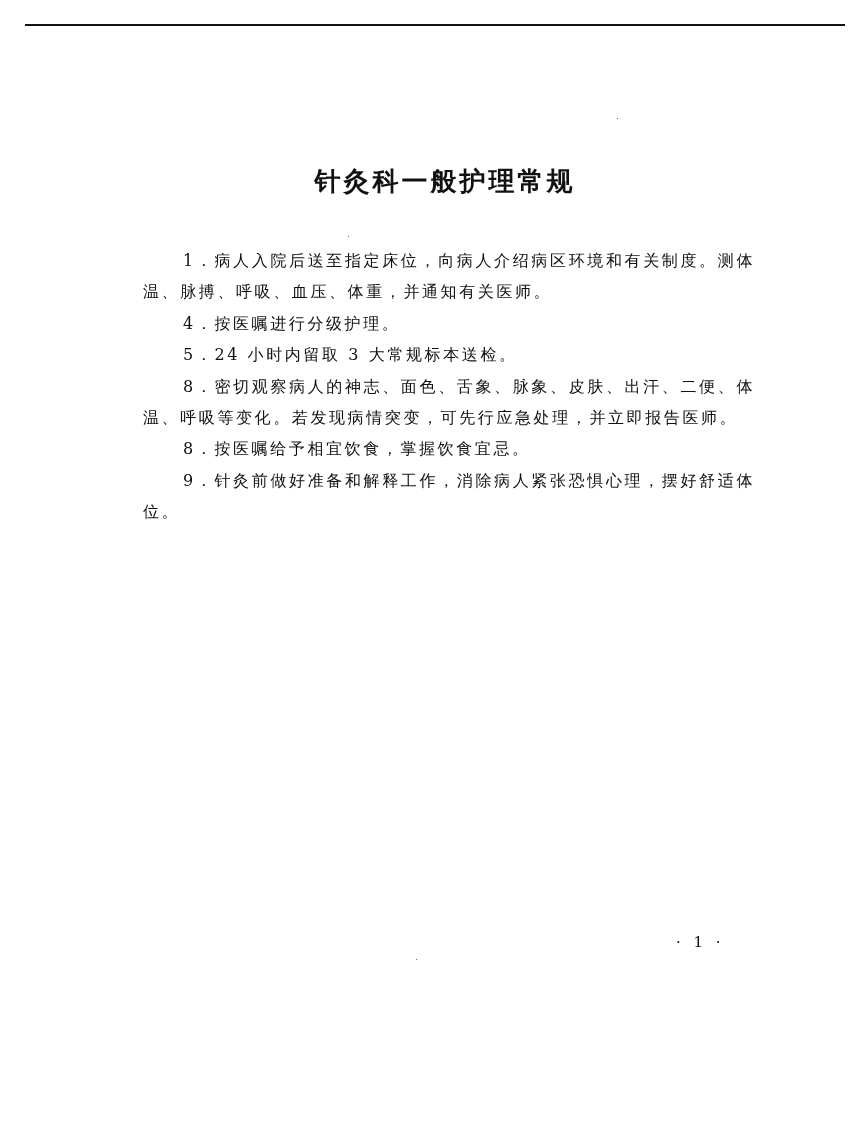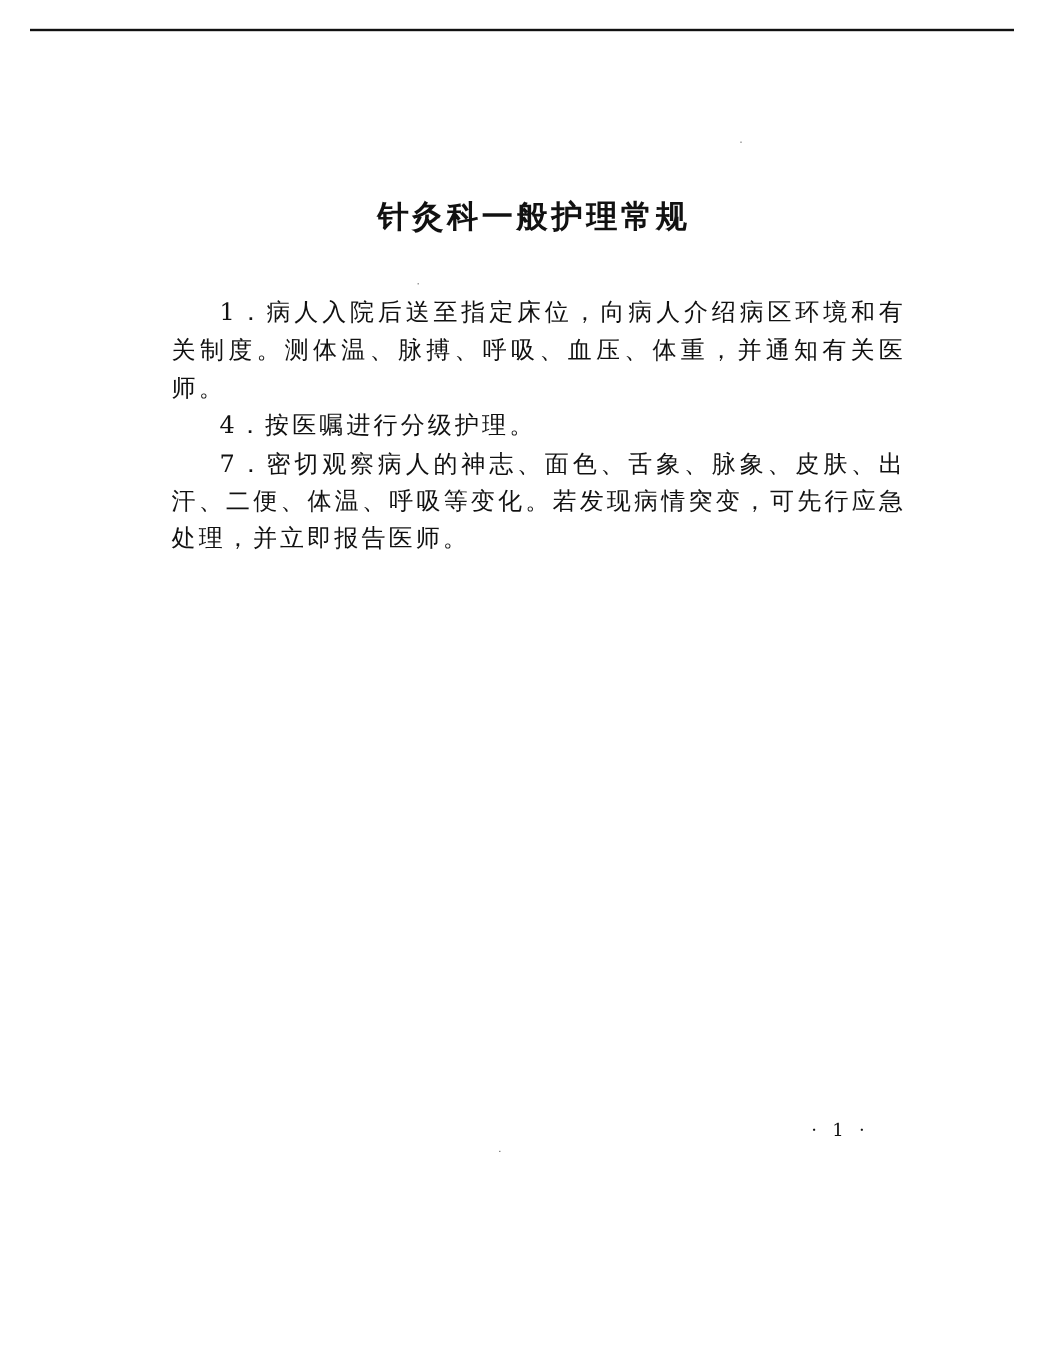--- a/index.html
+++ b/index.html
@@ -34,21 +34,21 @@
     font-size: 26px;
     letter-spacing: 3px;
     line-height: 34px;
     margin: 0;
   }
   .body-text {
     position: absolute;
     left: 143px;
     top: 245px;
     width: 612px;
-    font-size: 20px;
+    font-size: 16px;
     line-height: 31.4px;
     letter-spacing: 2.6px;
     text-align: justify;
   }
   .para {
     margin: 0;
     text-indent: 40px;
     text-align: justify;
   }
   .page-number {
@@ -73,16 +73,19 @@
 
 <span class="speck" style="left:617px; top:118px;"></span>
 <span class="speck" style="left:348px; top:236px;"></span>
 <span class="speck" style="left:416px; top:959px;"></span>
 
 <h1 class="page-title">针灸科一般护理常规</h1>
 
 <div class="body-text">
   <p class="para">1．病人入院后送至指定床位，向病人介绍病区环境和有关制度。测体温、脉搏、呼吸、血压、体重，并通知有关医师。</p>
   <p class="para">4．按医嘱进行分级护理。</p>
-  <p class="para">7．密切观察病人的神志、面色、舌象、脉象、皮肤、出汗、二便、体温、呼吸等变化。若发现病情突变，可先行应急处理，并立即报告医师。</p>
+  <p class="para">5．24 小时内留取 3 大常规标本送检。</p>
+  <p class="para">8．密切观察病人的神志、面色、舌象、脉象、皮肤、出汗、二便、体温、呼吸等变化。若发现病情突变，可先行应急处理，并立即报告医师。</p>
+  <p class="para">8．按医嘱给予相宜饮食，掌握饮食宜忌。</p>
+  <p class="para">9．针灸前做好准备和解释工作，消除病人紧张恐惧心理，摆好舒适体位。</p>
 </div>
 
 <div class="page-number">· 1 ·</div>
 
 </body></html>

